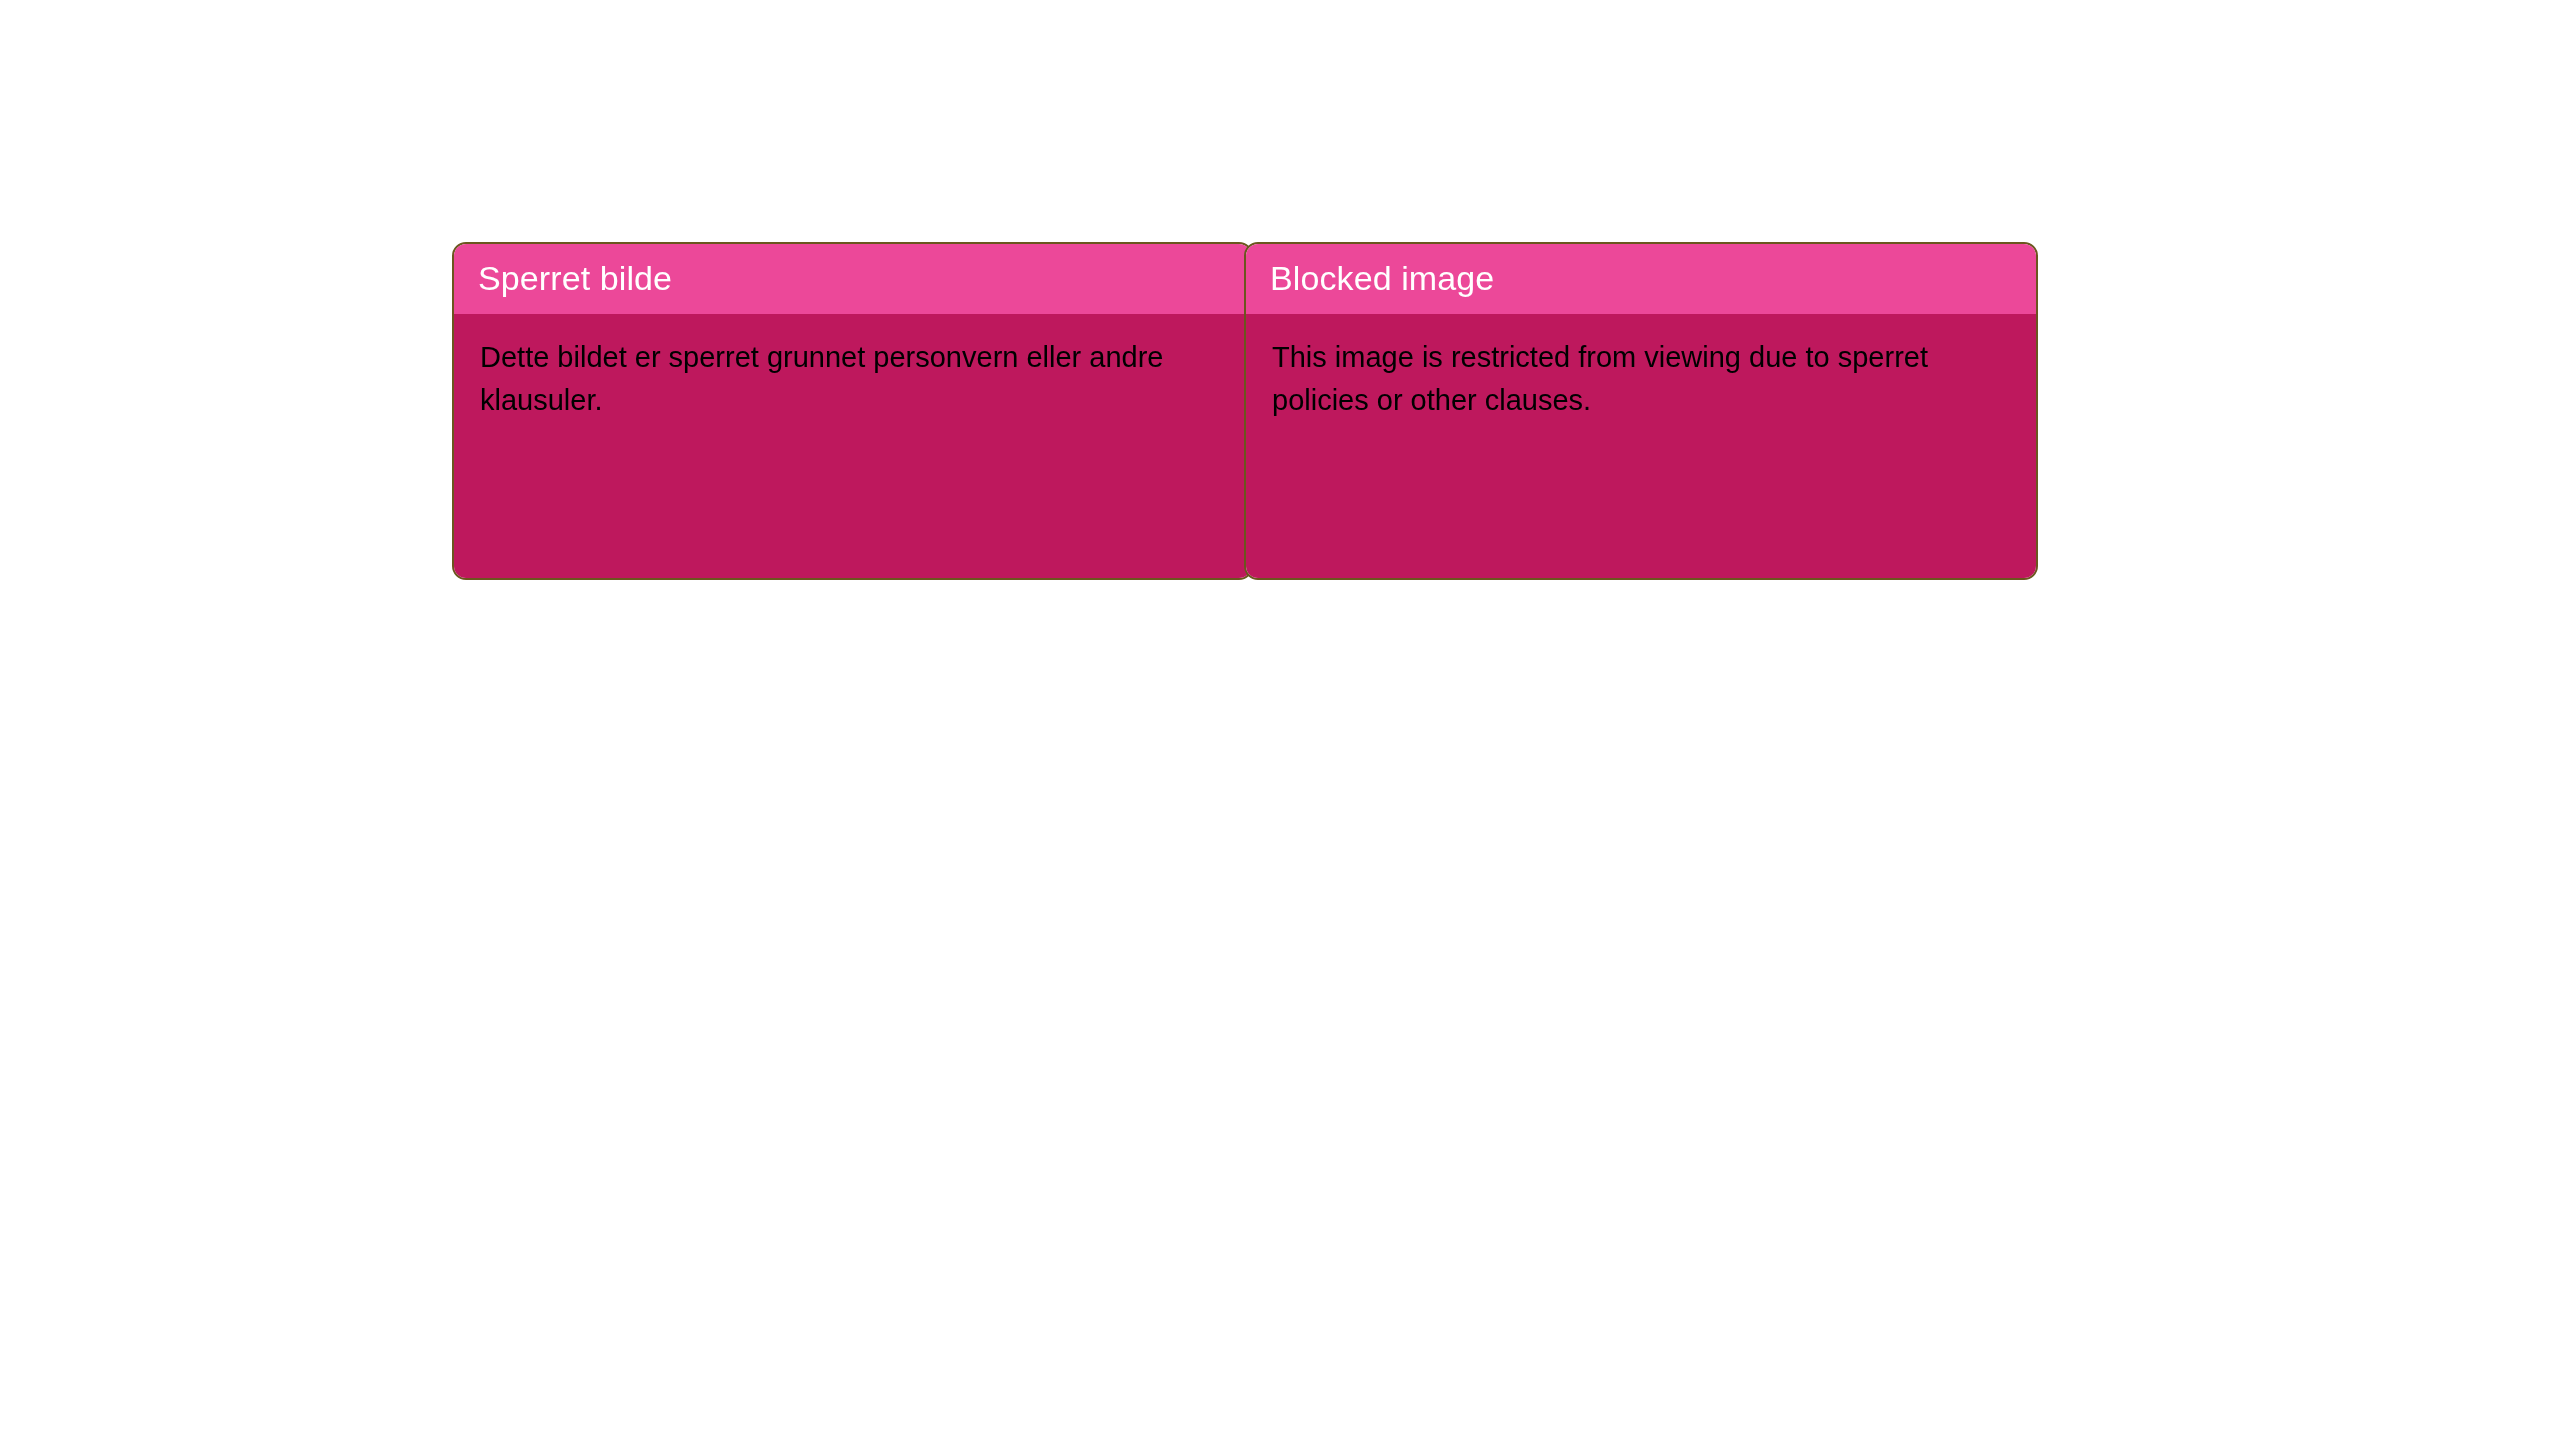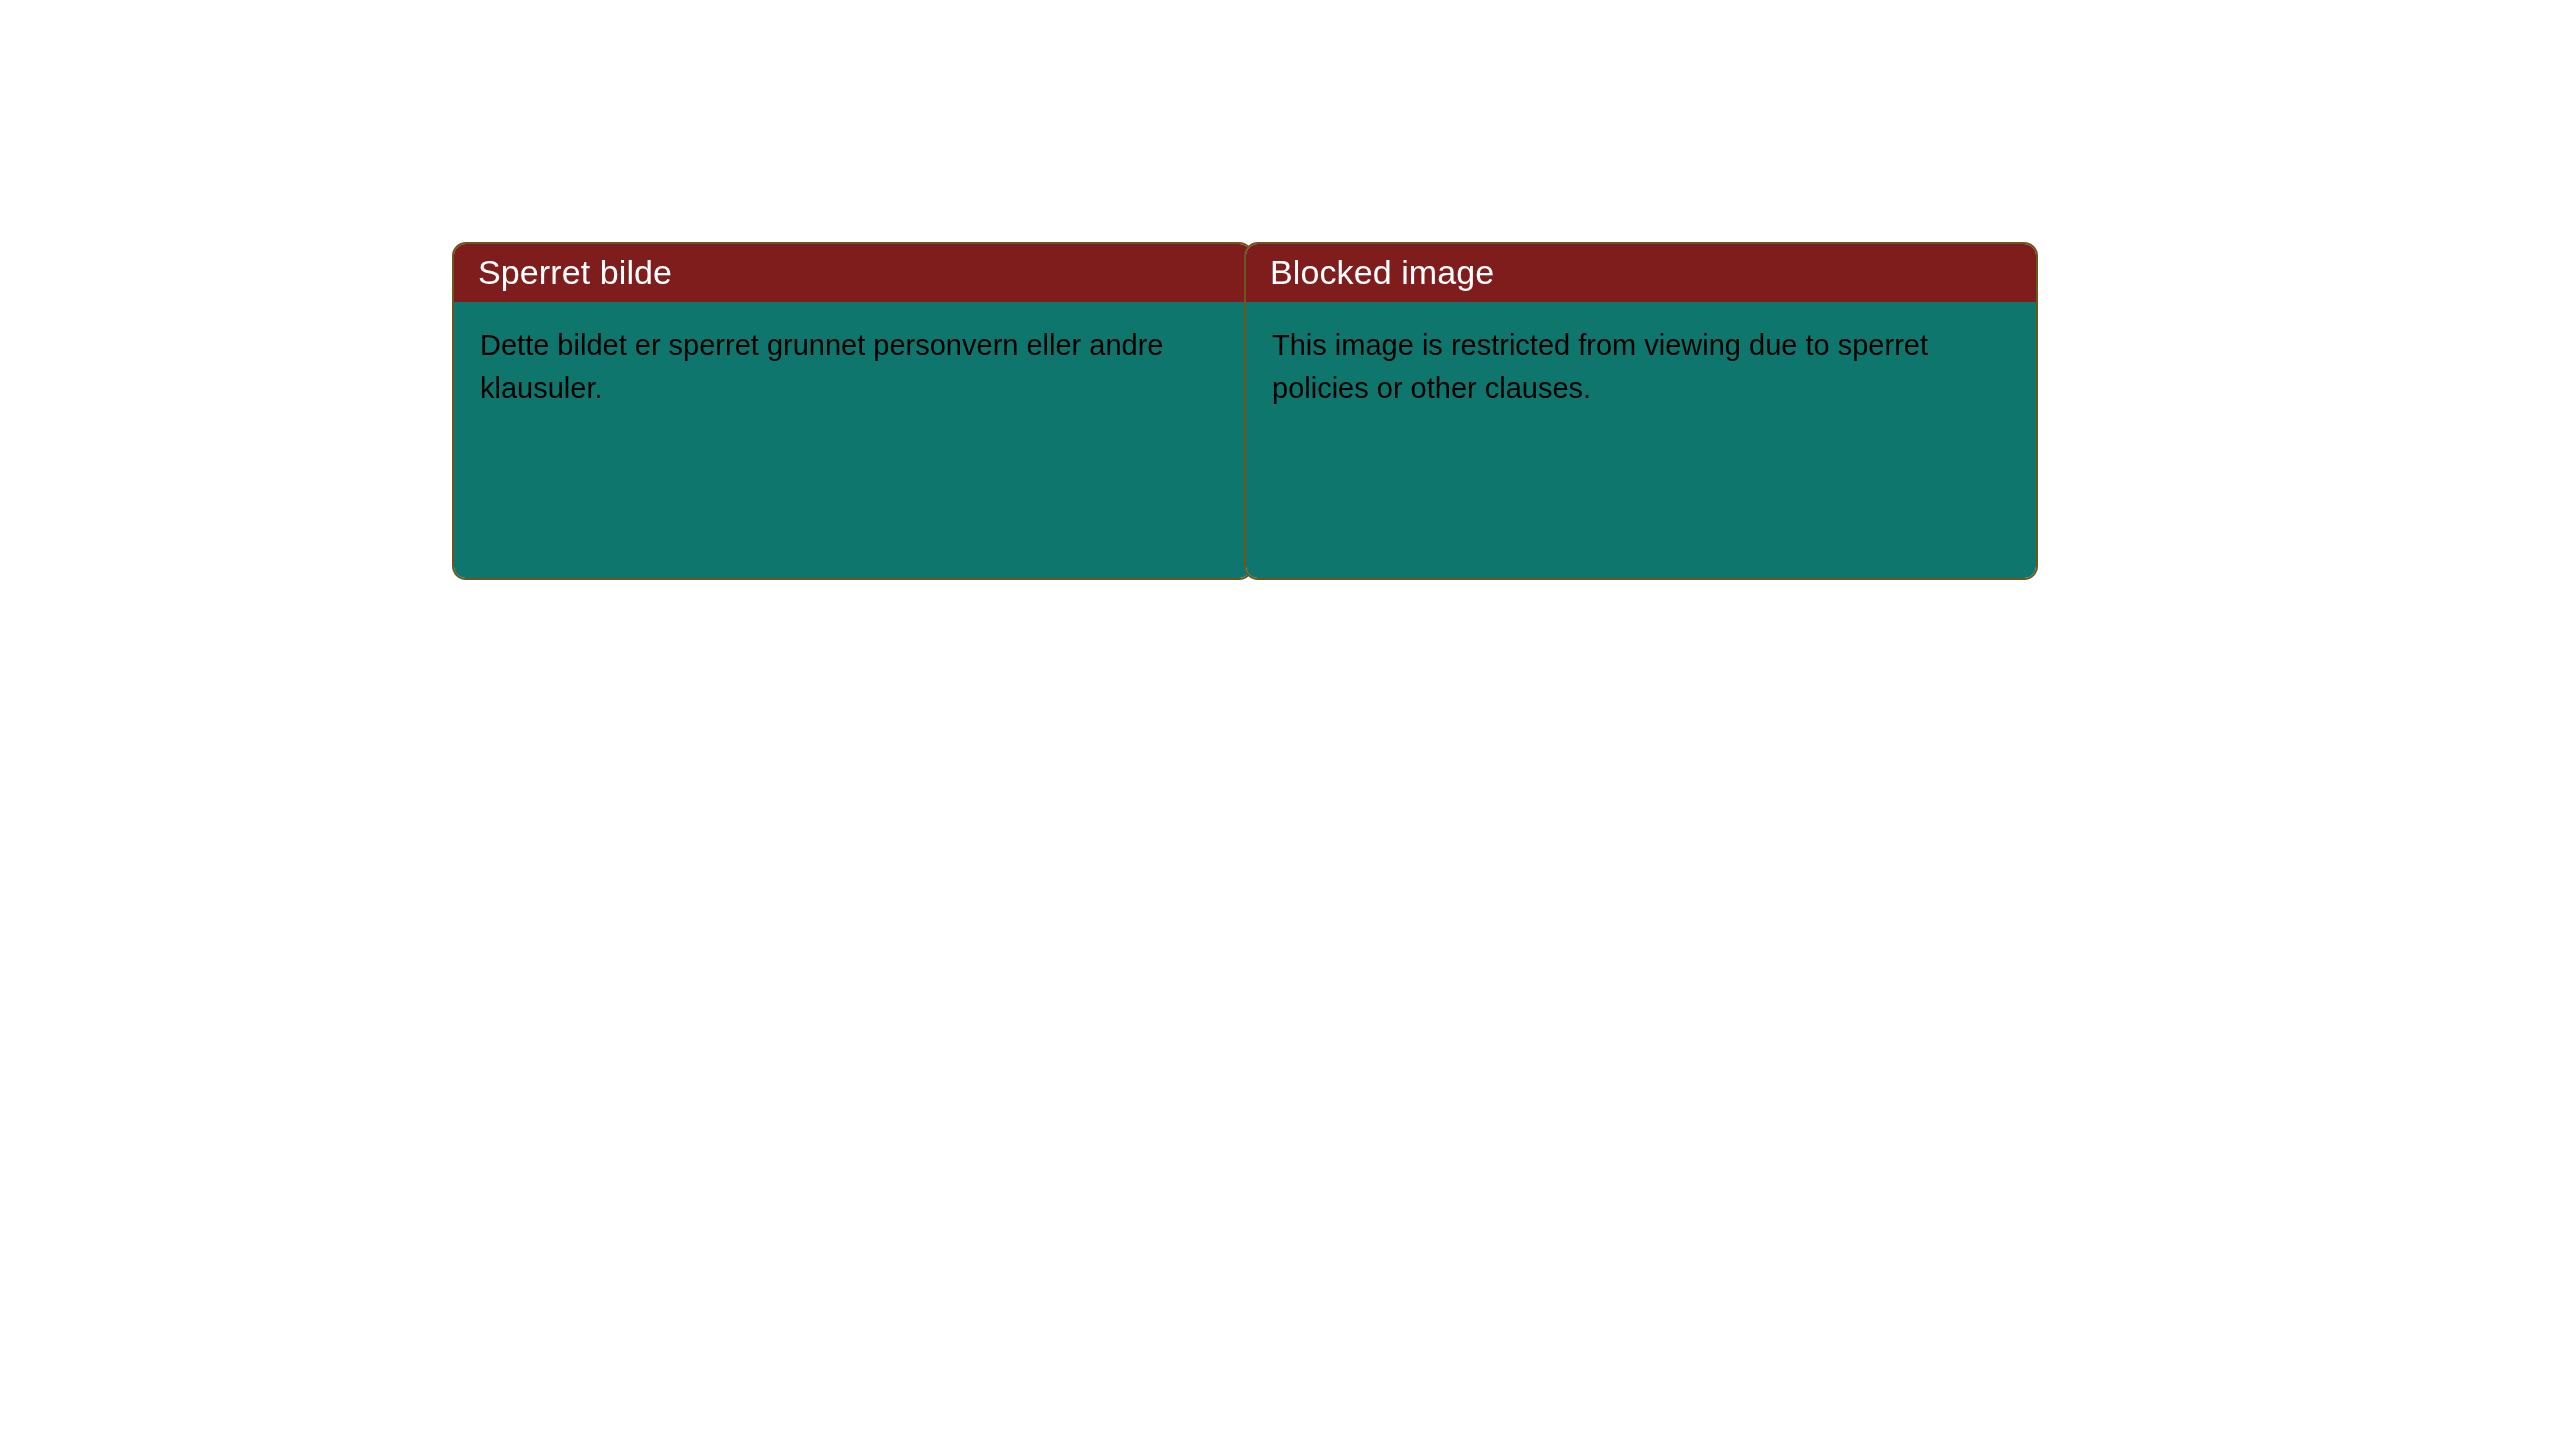--- a/index.html
+++ b/index.html
@@ -40,43 +40,43 @@
   }
 
   .notice-panel.lang-en {
     left: 1244px;
     width: 794px;
     height: 338px;
   }
 
   .panel-header {
     flex: 0 0 auto;
-    height: 60px;
-    background: #7f1d1d;
+    height: 72px;
+    background: #ec4899;
     margin: -2px -2px 0 -2px;
     border-top-left-radius: 14px;
     border-top-right-radius: 14px;
     display: flex;
     align-items: center;
     padding: 0 0 0 26px;
   }
 
   .panel-title {
     color: #ffffff;
     font-size: 34px;
     font-weight: 400;
     line-height: 1;
     letter-spacing: 0.1px;
     white-space: nowrap;
   }
 
   .panel-body {
     flex: 1 1 auto;
     padding: 22px 26px 0 26px;
-    background: #0f766e;
+    background: #be185d;
   }
 
   .notice-paragraph {
     color: #000000;
     font-size: 29px;
     line-height: 43px;
     font-weight: 400;
     margin: 0;
     max-width: 720px;
   }

